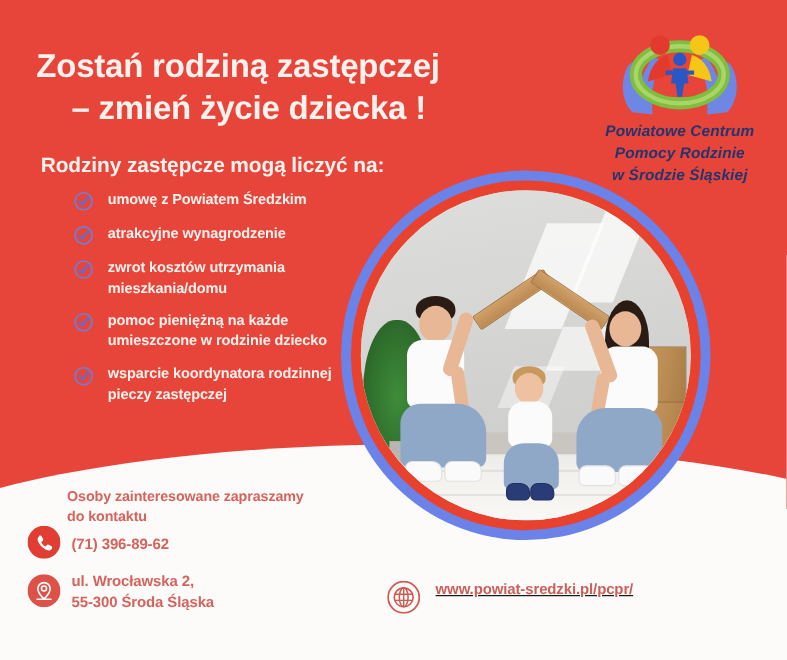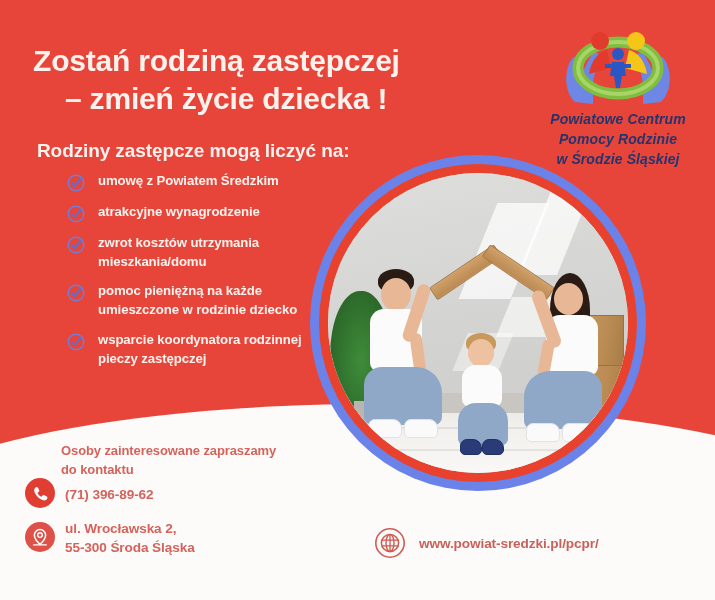--- a/index.html
+++ b/index.html
@@ -243,25 +243,25 @@
   .contact-val {
     color: #D4635C;
     font-size: 13.6px;
     font-weight: bold;
     line-height: 1.38;
     padding-top: 4px;
     letter-spacing: -0.1px;
   }
   .website-row {
     position: absolute;
-    left: 375px;
+    left: 352px;
     top: 528px;
     z-index: 6;
     display: flex;
-    align-items: center;
+    text-decoration: underline;
   }
   .website-ic { width: 30px; height: 30px; margin-right: 14px; flex: 0 0 auto; }
   .website-val {
     color: #C9605A;
     font-size: 13.6px;
     font-weight: bold;
     letter-spacing: -0.1px;
   }
 </style>
 </head>

